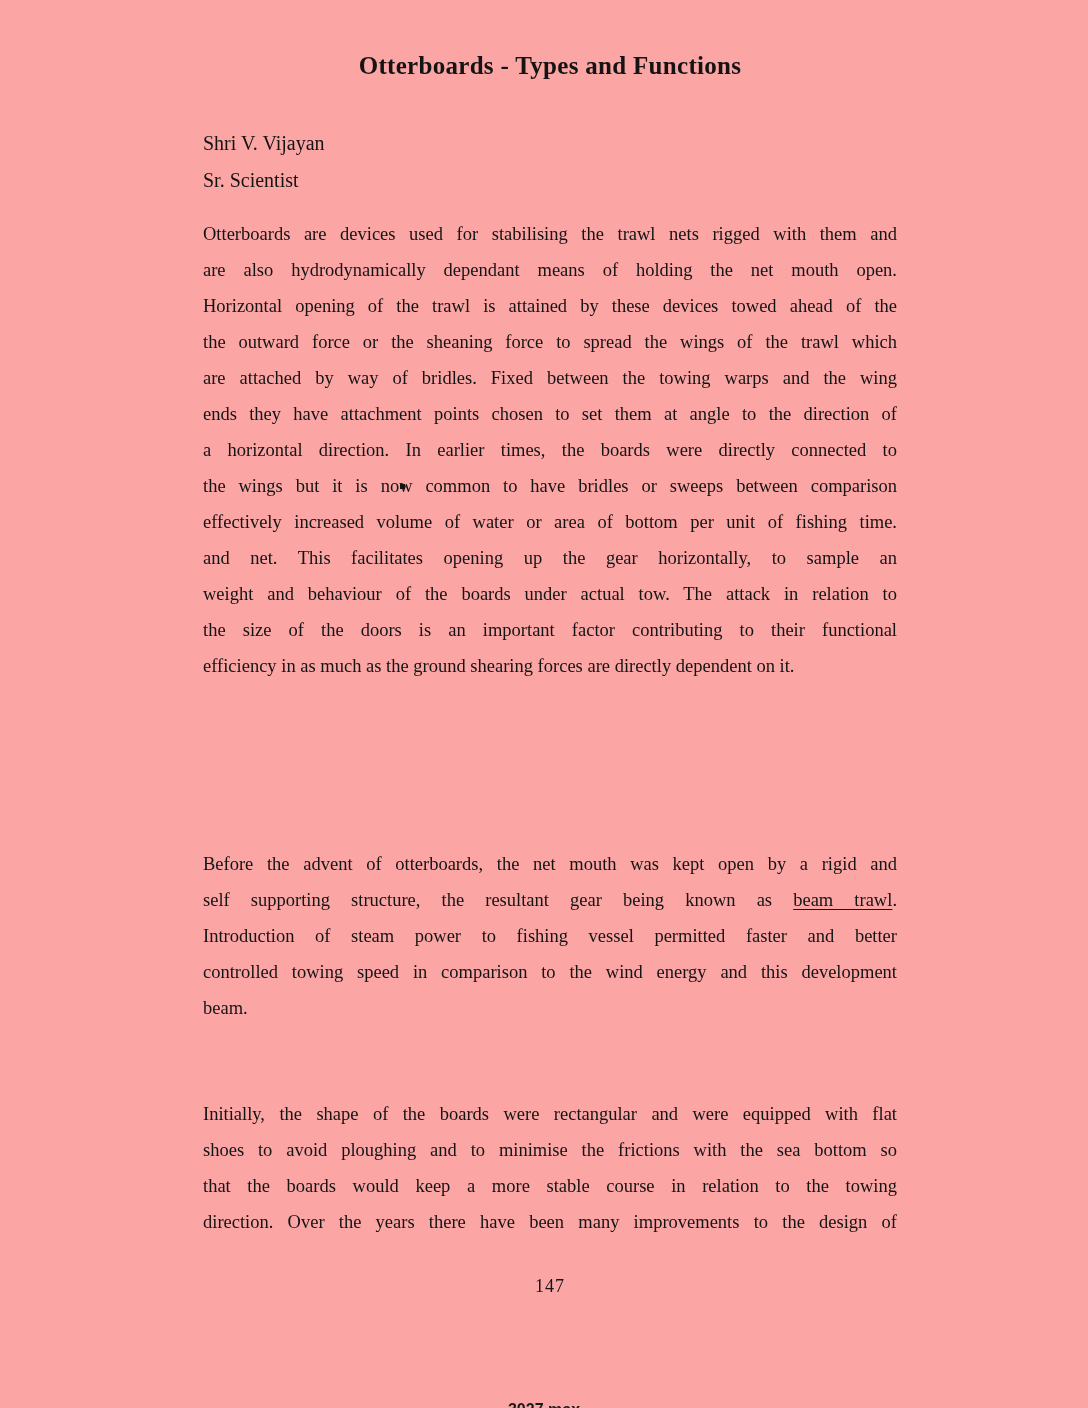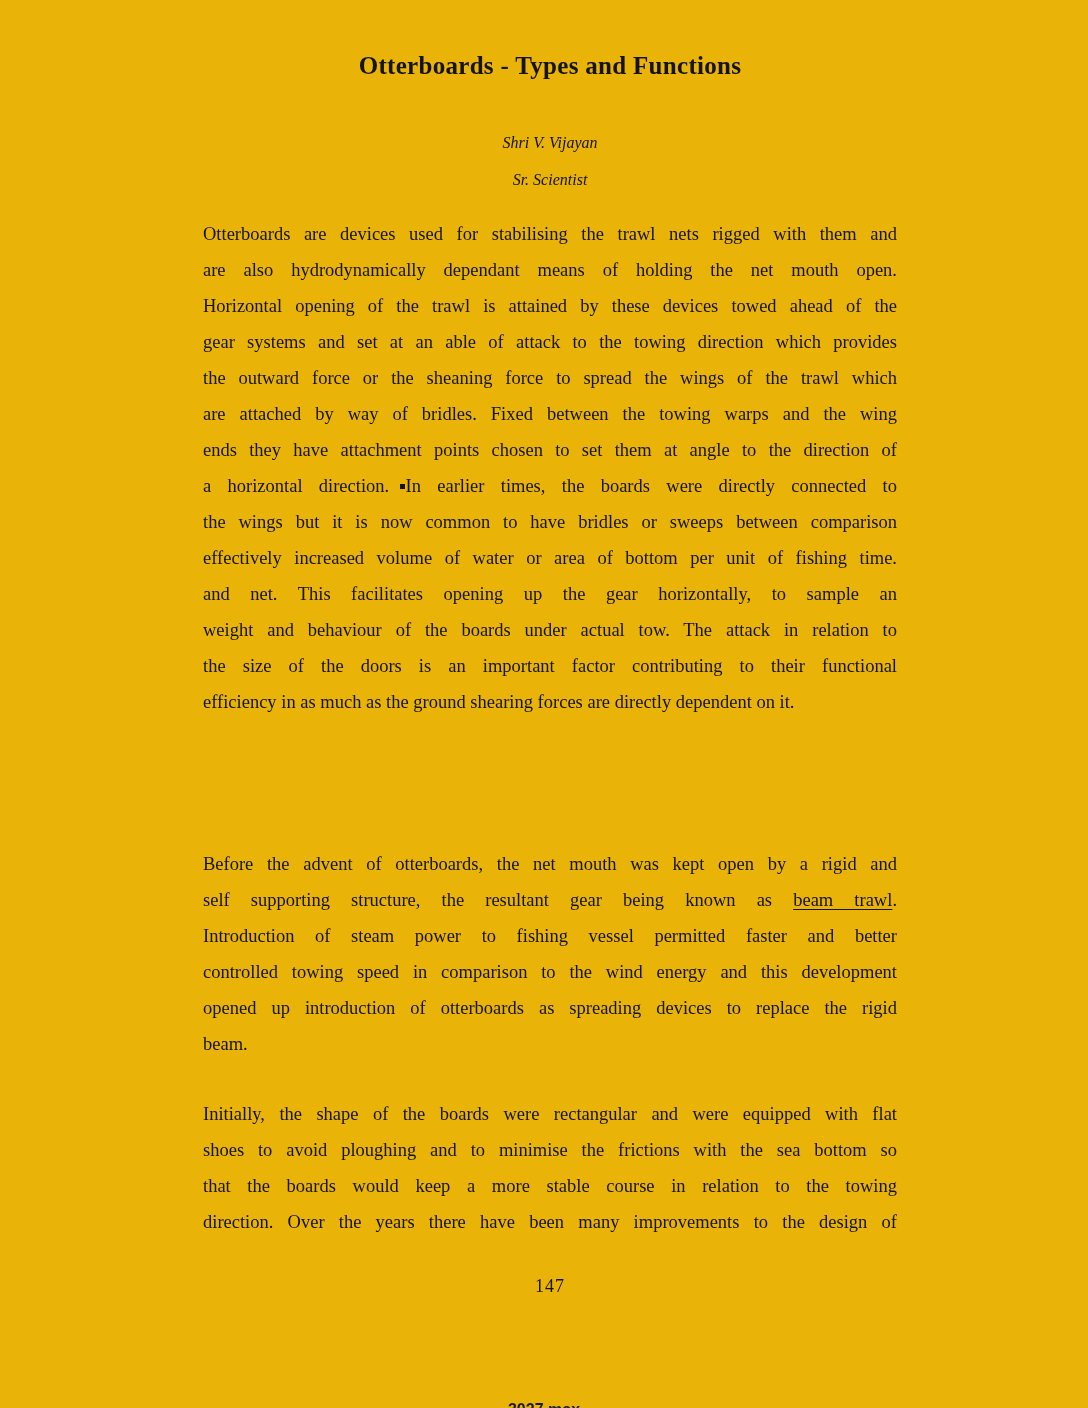--- a/index.html
+++ b/index.html
@@ -4,21 +4,21 @@
 <style>
   html, body {
     margin: 0;
     padding: 0;
     background: #e8e8e8;
   }
   .page {
     position: relative;
     width: 1088px;
     height: 1408px;
-    background: #eab308;
+    background: #fca5a5;
     color: #141414;
     font-family: "Liberation Serif", "DejaVu Serif", serif;
     overflow: hidden;
   }
   .content {
     position: absolute;
     left: 203px;
     width: 694px;
     top: 0;
   }
@@ -29,24 +29,22 @@
     width: 100%;
     text-align: center;
     font-size: 25px;
     font-weight: bold;
     letter-spacing: 0.3px;
   }
   .byline {
     position: absolute;
     left: 0;
     width: 100%;
-    text-align: center;
-    font-size: 16px;
+    font-size: 20px;
     line-height: 30px;
-    font-style: italic;
   }
   .byline.author { top: 128px; }
   .byline.role   { top: 165px; }
   .para {
     position: absolute;
     left: 0;
     width: 100%;
     font-size: 18.5px;
   }
   .para .line {
@@ -105,39 +103,37 @@
 
     <div class="doc-title">Otterboards - Types and Functions</div>
 
     <div class="byline author">Shri V. Vijayan</div>
     <div class="byline role">Sr. Scientist</div>
 
     <div class="para para1">
       <div class="line">Otterboards are devices used for stabilising the trawl nets rigged with them and</div>
       <div class="line">are also hydrodynamically dependant means of holding the net mouth open.</div>
       <div class="line">Horizontal opening of the trawl is attained by these devices towed ahead of the</div>
-      <div class="line">gear systems and set at an able of attack to the towing direction which provides</div>
       <div class="line">the outward force or the sheaning force to spread the wings of the trawl which</div>
       <div class="line">are attached by way of bridles. Fixed between the towing warps and the wing</div>
       <div class="line">ends they have attachment points chosen to set them at angle to the direction of</div>
       <div class="line">a horizontal direction. In earlier times, the boards were directly connected to</div>
       <div class="line">the wings but it is now common to have bridles or sweeps between comparison</div>
       <div class="line">effectively increased volume of water or area of bottom per unit of fishing time.</div>
       <div class="line">and net. This facilitates opening up the gear horizontally, to sample an</div>
       <div class="line">weight and behaviour of the boards under actual tow. The attack in relation to</div>
       <div class="line">the size of the doors is an important factor contributing to their functional</div>
       <div class="line last">efficiency in as much as the ground shearing forces are directly dependent on it.</div>
     </div>
 
     <div class="para para2">
       <div class="line">Before the advent of otterboards, the net mouth was kept open by a rigid and</div>
       <div class="line"><span>self supporting structure, the resultant gear being known as </span><span class="u">beam trawl</span><span>.</span></div>
       <div class="line">Introduction of steam power to fishing vessel permitted faster and better</div>
       <div class="line">controlled towing speed in comparison to the wind energy and this development</div>
-      <div class="line">opened up introduction of otterboards as spreading devices to replace the rigid</div>
       <div class="line last">beam.</div>
     </div>
 
     <div class="para para3">
       <div class="line">Initially, the shape of the boards were rectangular and were equipped with flat</div>
       <div class="line">shoes to avoid ploughing and to minimise the frictions with the sea bottom so</div>
       <div class="line">that the boards would keep a more stable course in relation to the towing</div>
       <div class="line">direction. Over the years there have been many improvements to the design of</div>
     </div>
 

